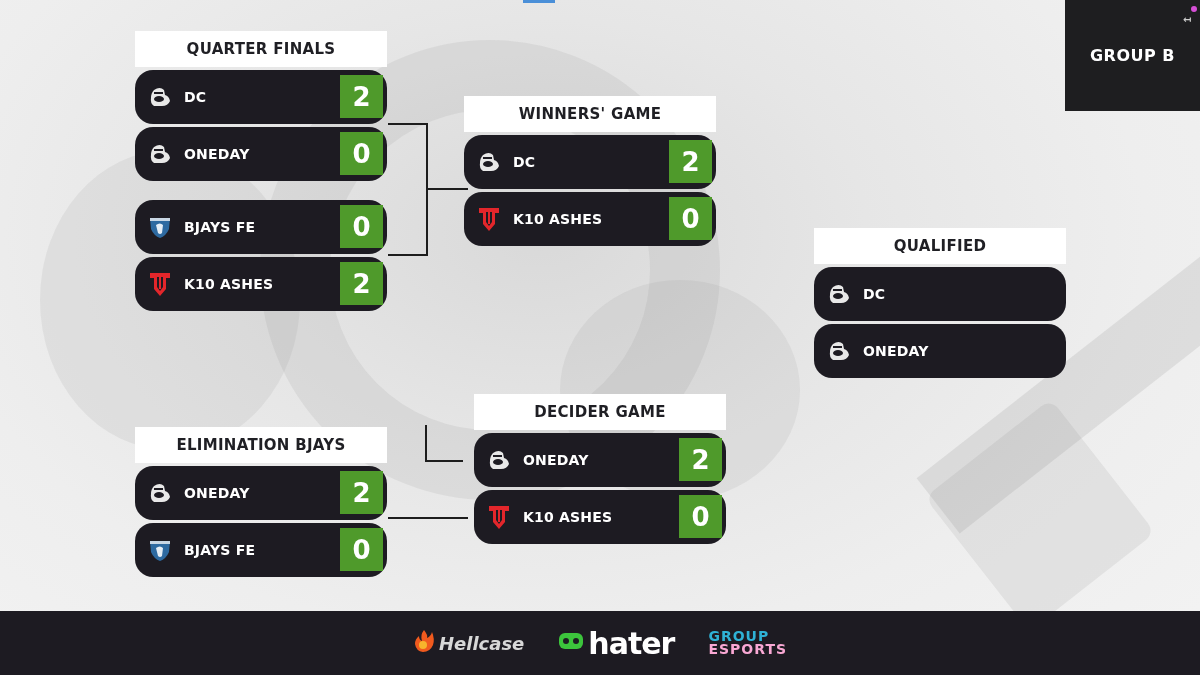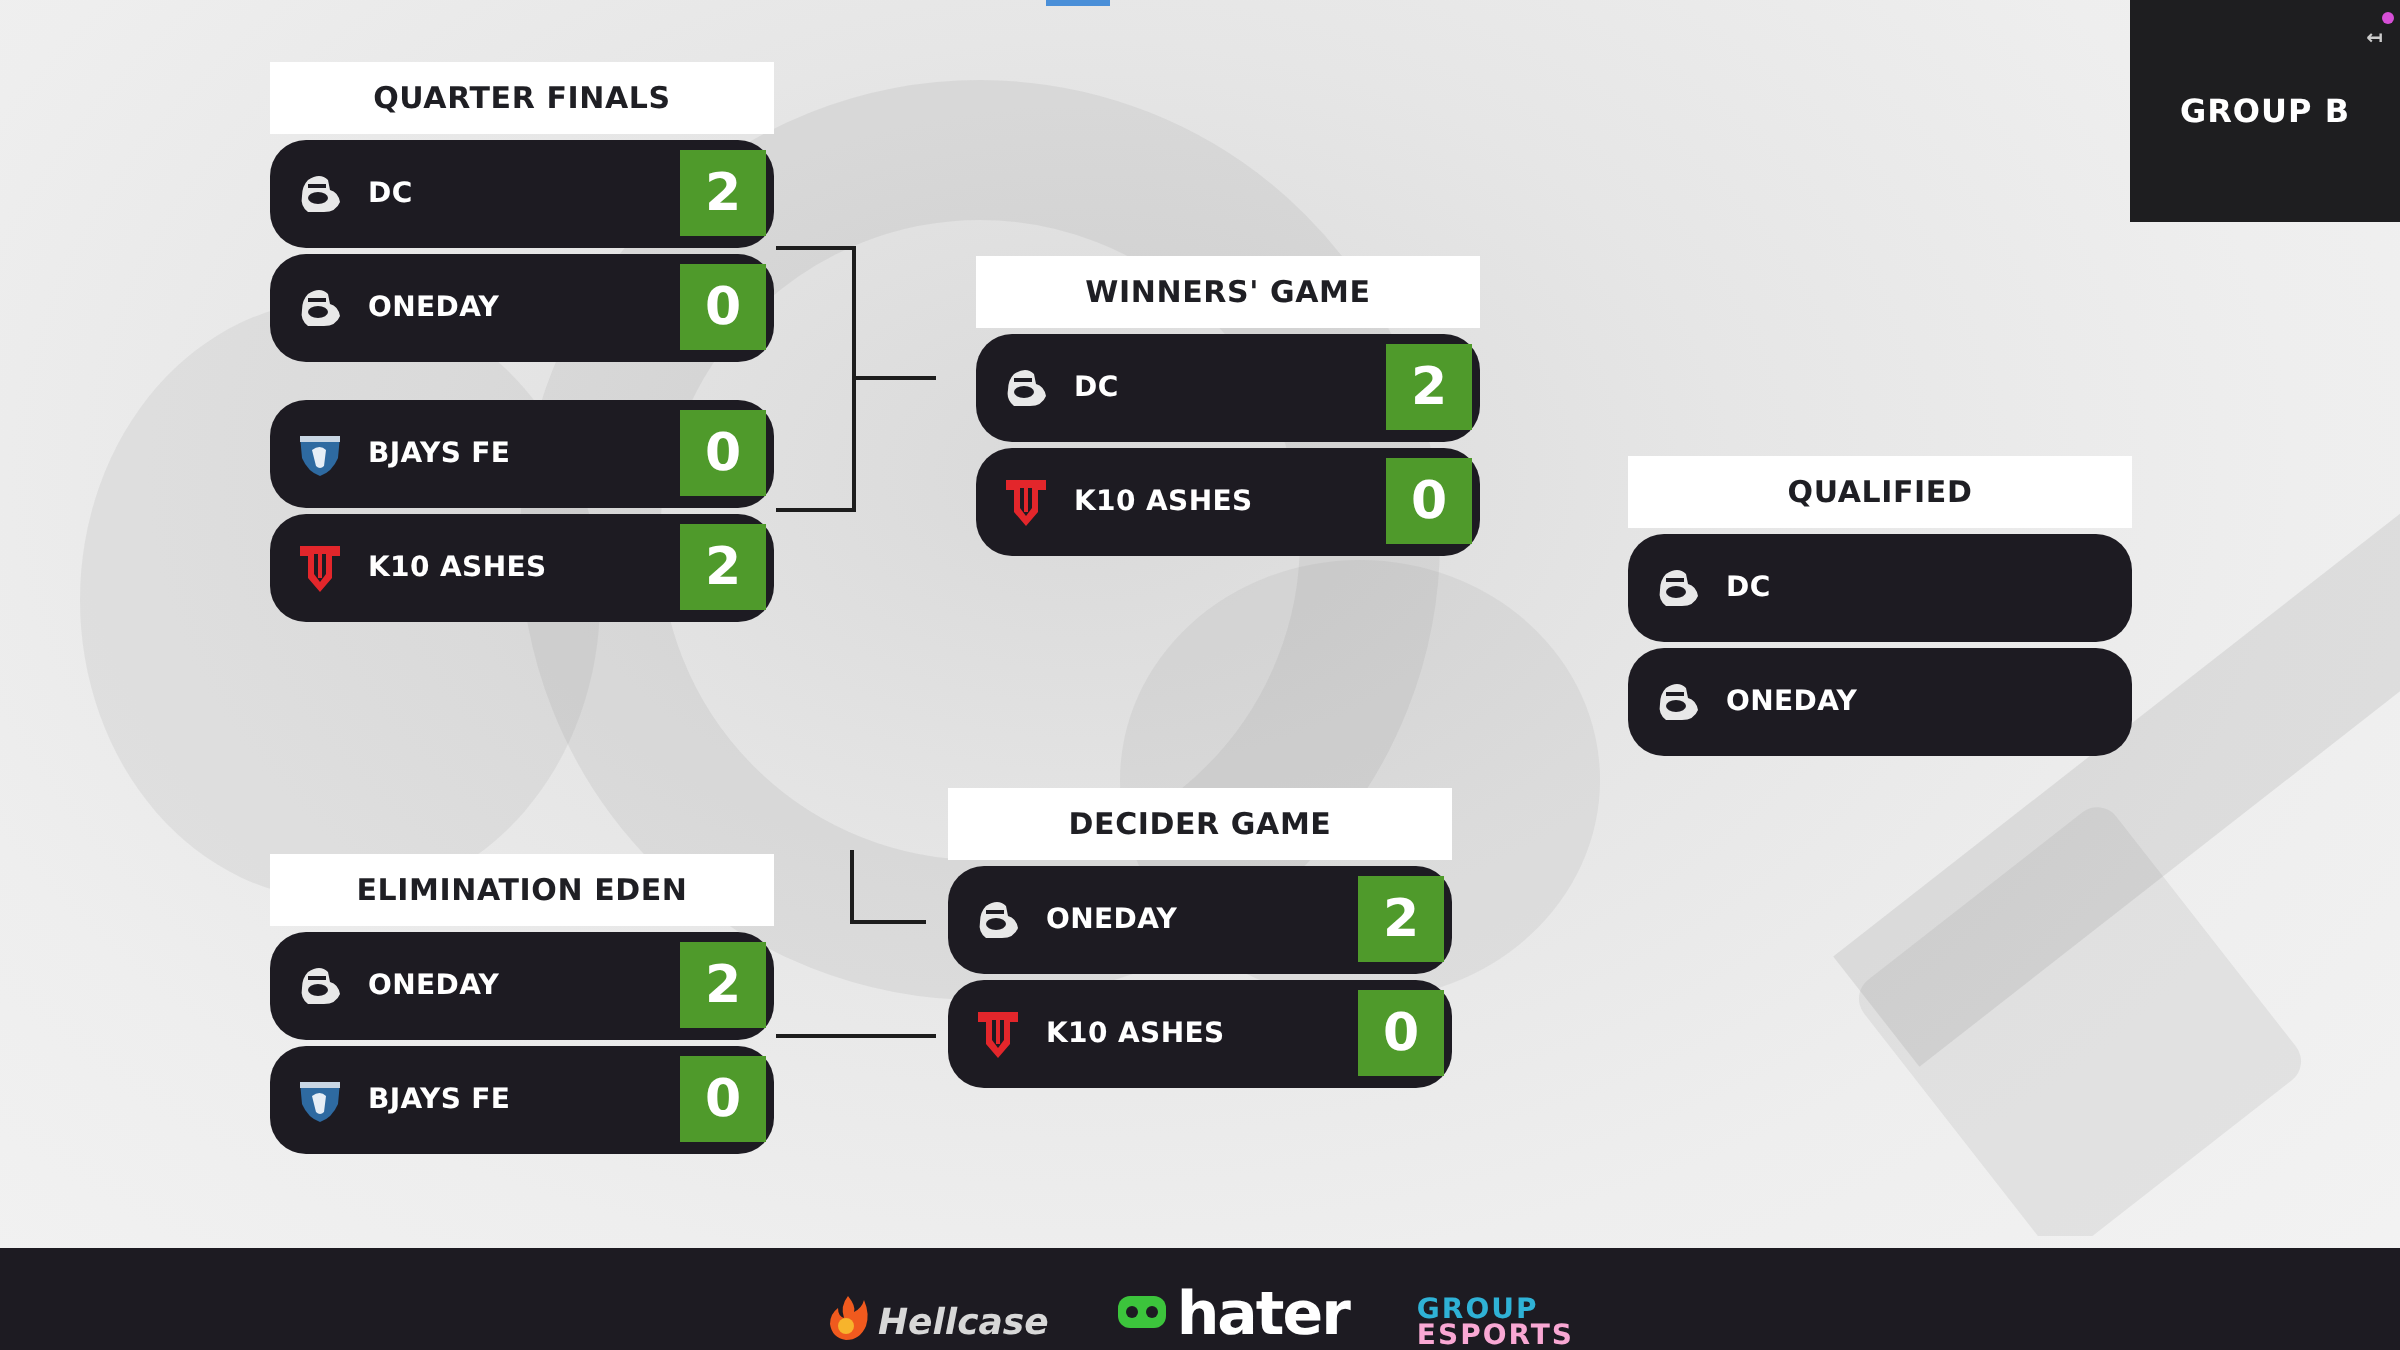--- a/index.html
+++ b/index.html
@@ -42,22 +42,22 @@
   .row .name { color:#fff; font-weight:bold; font-size:14px; letter-spacing:0.2px; }
   .row .score {
     position:absolute; right:4px; top:5px; width:43px; height:43px;
     background:#4f9a2b; color:#fff; font-weight:bold; font-size:26px;
     display:flex; align-items:center; justify-content:center;
   }
 
   .line { position:absolute; background:#1d1d1d; }
 
   .footer {
-    position:absolute; left:0; bottom:0; width:1200px; height:51px; background:#1d1b22;
-    display:flex; align-items:flex-end; justify-content:center; gap:34px;
+    position:absolute; left:0; bottom:0; width:1200px; height:64px; background:#1d1b22;
+    display:flex; align-items:center; justify-content:center; gap:34px;
   }
   .sponsor { display:flex; align-items:center; gap:4px; color:#fff; }
   .sponsor.hellcase .label { font-style:italic; font-weight:bold; font-size:18px; color:#d8d8d8; }
   .sponsor.hater .label { font-weight:bold; font-size:30px; letter-spacing:-1px; color:#fff; }
   .sponsor.eden .label { display:flex; flex-direction:column; line-height:13px; font-weight:bold; font-size:14px; letter-spacing:1px; }
   .sponsor.eden .top { color:#2fb2d6; }
   .sponsor.eden .bot { color:#f9a8d4; }
 </style>
 </head>
 <body>
@@ -126,21 +126,21 @@
     <span class="name">K10 ASHES</span>
     <span class="score">2</span>
   </div>
 </div>
 
 <div class="line" style="left:388px; top:123px; width:40px; height:2px;"></div>
 <div class="line" style="left:426px; top:123px; width:2px; height:133px;"></div>
 <div class="line" style="left:388px; top:254px; width:40px; height:2px;"></div>
 <div class="line" style="left:426px; top:188px; width:42px; height:2px;"></div>
 
-<div class="match" style="left:488px; top:96px;margin-top:32px;">
+<div class="match" style="left:464px; top:96px;">
   <div class="title">WINNERS' GAME</div>
   <div class="row">
     <span class="logo">
       <svg width="24" height="22" viewBox="0 0 24 22">
           <path d="M6 4 Q12 0 16 4 L17 9 Q21 10 22 15 Q20 20 14 20 L6 20 Q2 17 3 12 Q3 7 6 4Z" fill="#e8e8e8"></path>
           <ellipse cx="11" cy="13" rx="5" ry="3" fill="#1d1b22"></ellipse>
           <rect x="6" y="6" width="9" height="2" fill="#1d1b22"></rect>
         </svg>
     </span>
     <span class="name">DC</span>
@@ -177,21 +177,21 @@
           <path d="M6 4 Q12 0 16 4 L17 9 Q21 10 22 15 Q20 20 14 20 L6 20 Q2 17 3 12 Q3 7 6 4Z" fill="#e8e8e8"></path>
           <ellipse cx="11" cy="13" rx="5" ry="3" fill="#1d1b22"></ellipse>
           <rect x="6" y="6" width="9" height="2" fill="#1d1b22"></rect>
         </svg>
     </span>
     <span class="name">ONEDAY</span>
   </div>
 </div>
 
 <div class="match" style="left:135px; top:427px;">
-  <div class="title">ELIMINATION EDEN</div>
+  <div class="title">ELIMINATION BJAYS</div>
   <div class="row">
     <span class="logo">
       <svg width="24" height="22" viewBox="0 0 24 22">
           <path d="M6 4 Q12 0 16 4 L17 9 Q21 10 22 15 Q20 20 14 20 L6 20 Q2 17 3 12 Q3 7 6 4Z" fill="#e8e8e8"></path>
           <ellipse cx="11" cy="13" rx="5" ry="3" fill="#1d1b22"></ellipse>
           <rect x="6" y="6" width="9" height="2" fill="#1d1b22"></rect>
         </svg>
     </span>
     <span class="name">ONEDAY</span>
     <span class="score">2</span>

